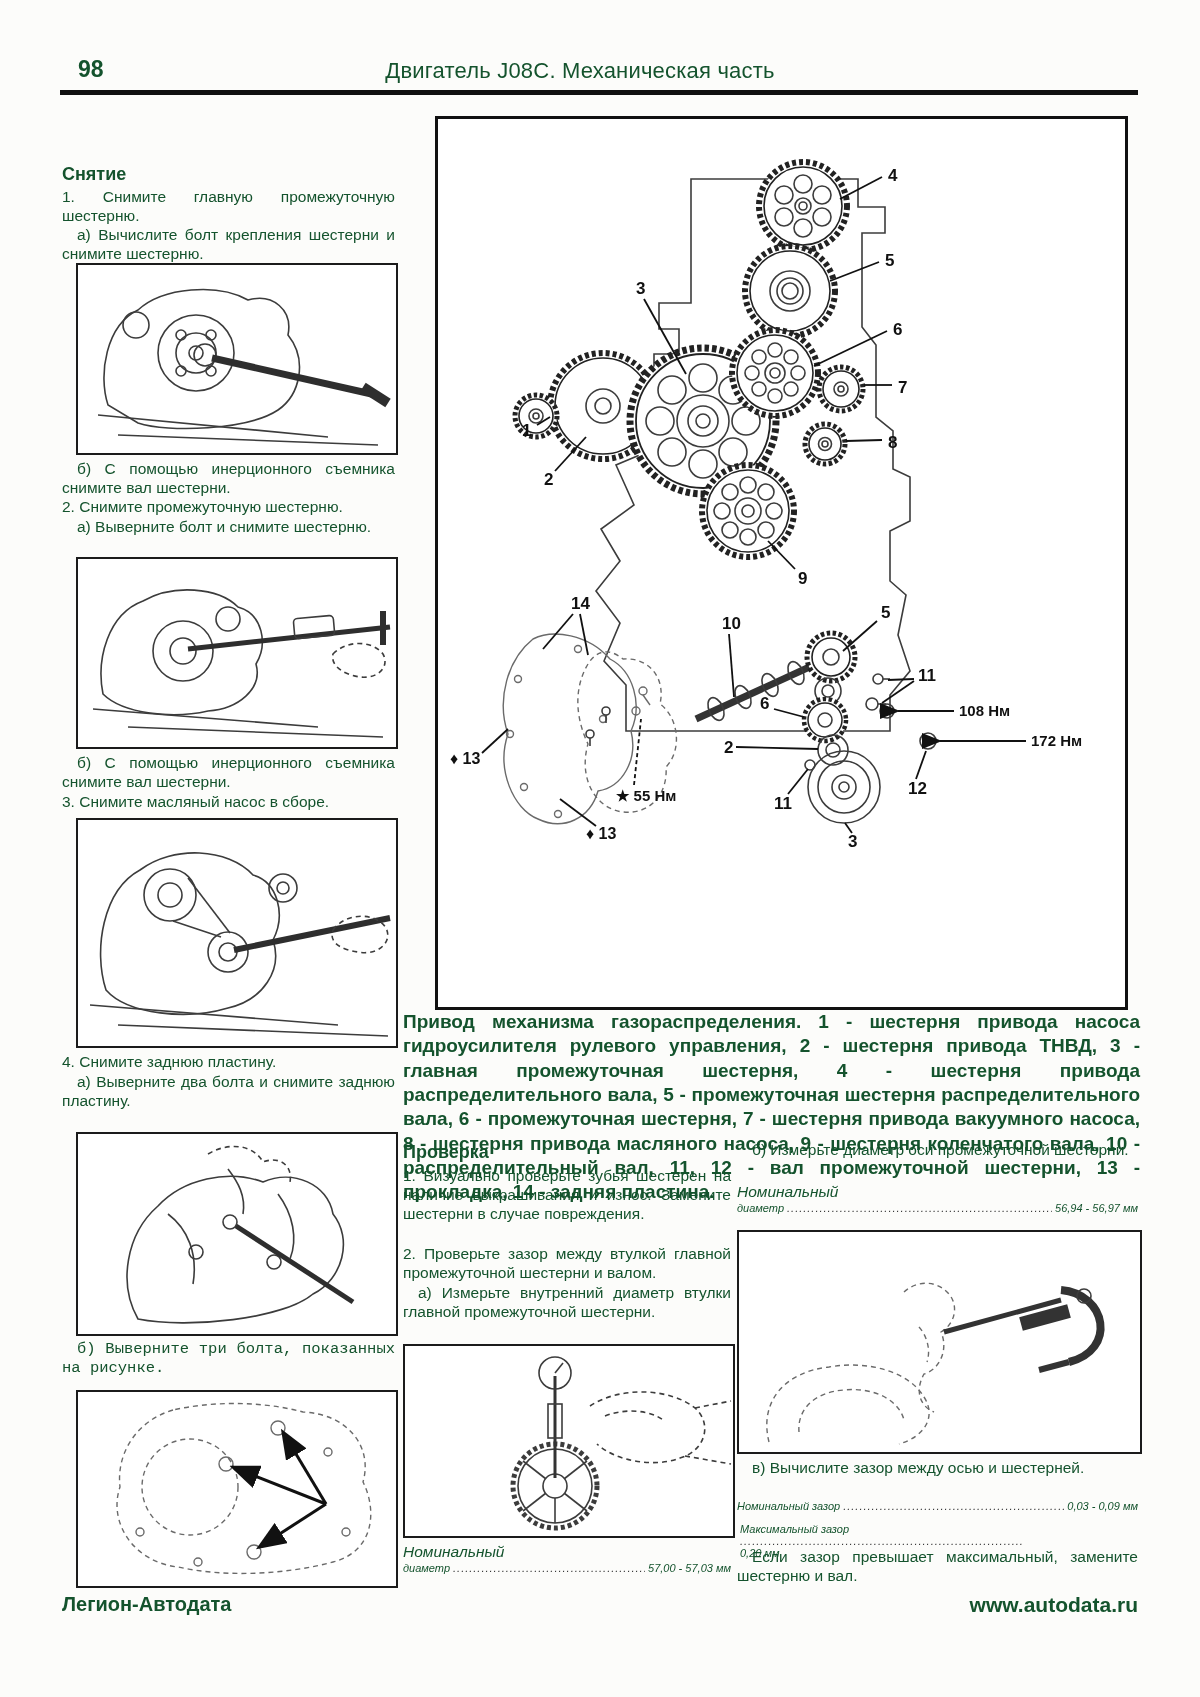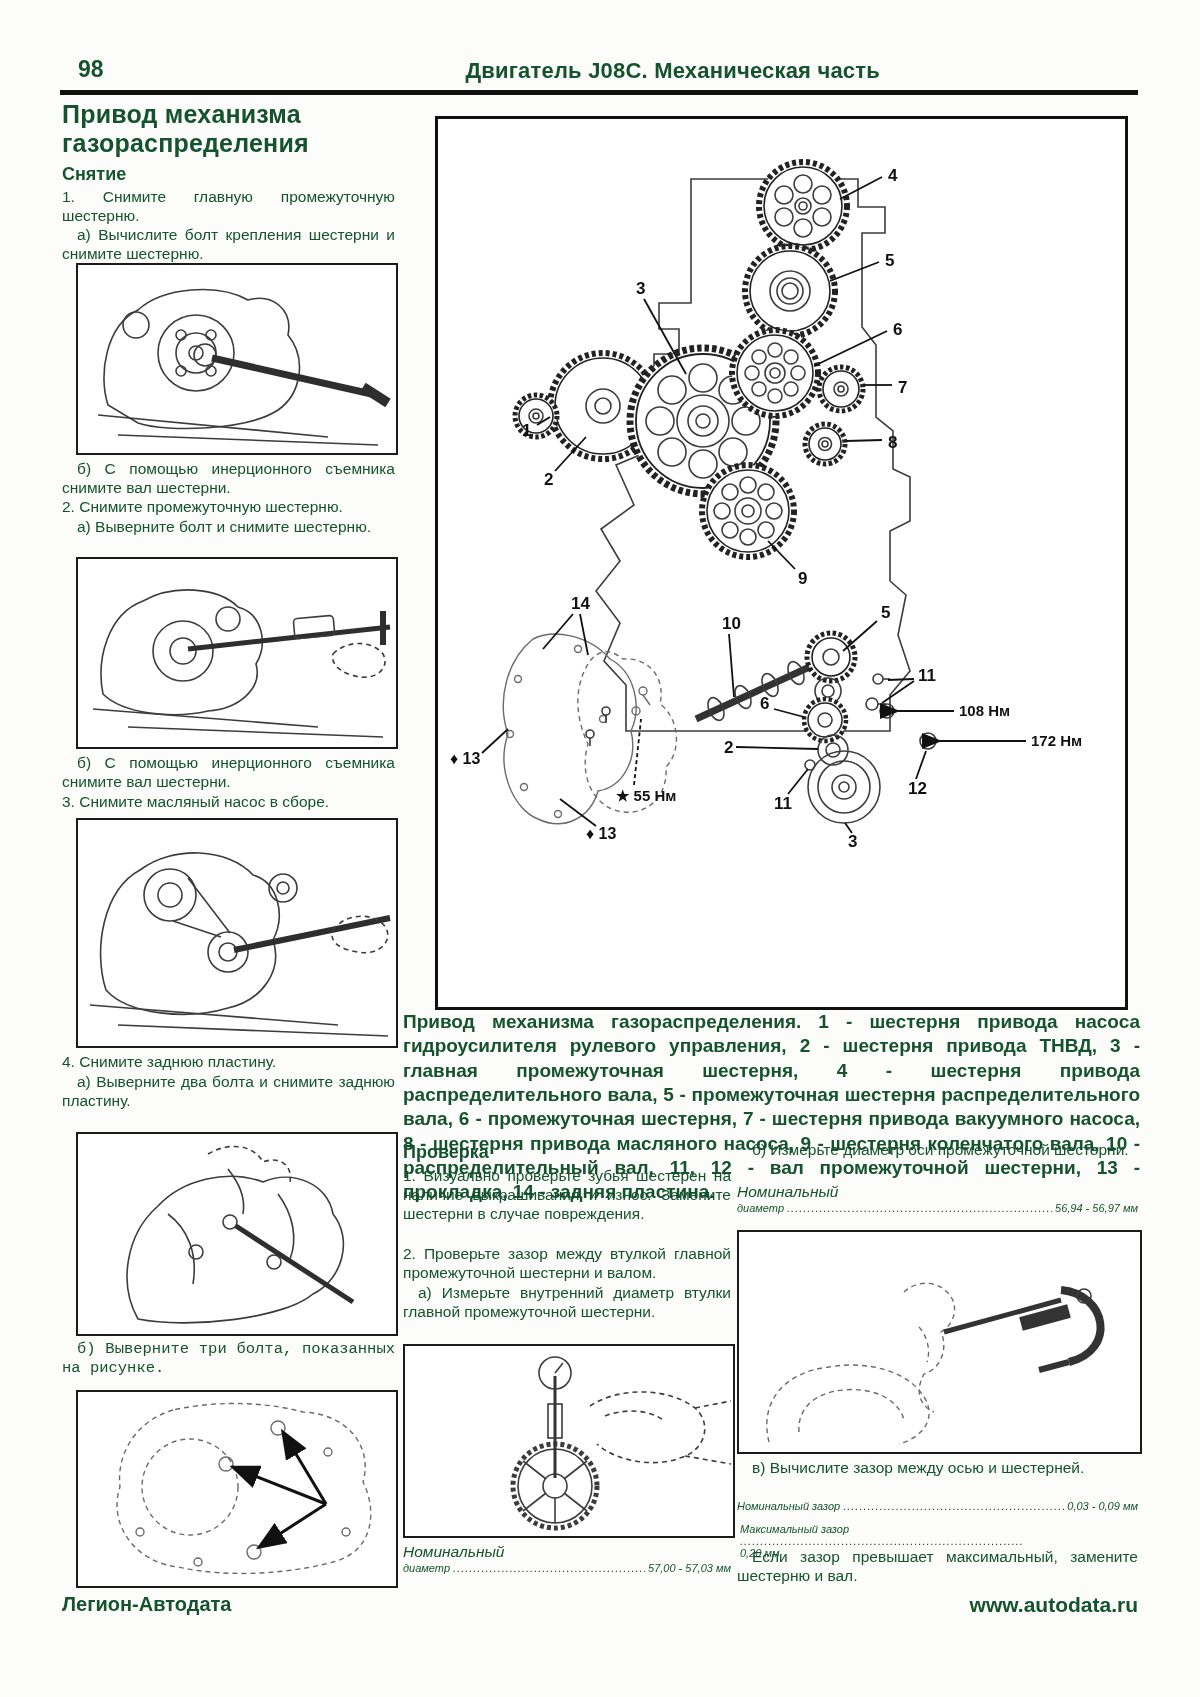--- a/index.html
+++ b/index.html
@@ -1,20 +1,20 @@
 <!DOCTYPE html>
 <html><head>
 <meta charset="utf-8">
 <style>
   html,body{margin:0;padding:0;background:#e8e8e4;}
   .page{position:relative;width:1200px;height:1697px;background:#fcfcfa;margin:0 auto;
         font-family:"Liberation Sans", sans-serif;color:#14532d;overflow:hidden;}
   .abs{position:absolute;}
   .pgnum{font-size:23px;font-weight:bold;}
-  .htitle{font-size:22px;font-weight:bold;text-align:right;letter-spacing:.2px;}
+  .htitle{font-size:22px;font-weight:normal;text-align:center;letter-spacing:.2px;}
   .hrule{background:#101010;height:5px;}
   .h1{font-size:25px;line-height:1.14;font-weight:bold;letter-spacing:.2px;}
   .h2{font-size:18px;font-weight:bold;}
   .step{font-size:15.5px;line-height:1.24;text-align:justify;}
   .sub{text-indent:15px;}
   .figure{border:2px solid #1b1b1b;background:#fff;}
   .bigbox{border:3px solid #111;background:#fff;}
   .caption{font-size:19px;font-weight:bold;line-height:1.28;text-align:justify;}
   .spec{font-style:italic;font-size:15.5px;line-height:1.3;}
   .specline{display:flex;align-items:baseline;font-style:italic;font-size:11px;}
@@ -29,21 +29,20 @@
 </style>
 </head>
 <body>
 
 <div class="page">
 
   <div class="abs pgnum" style="left:78px;top:56px;">98</div>
   <div class="abs htitle" style="left:280px;top:58px;width:600px;">Двигатель J08C. Механическая часть</div>
   <div class="abs hrule" style="left:60px;top:90px;width:1078px;"></div>
 
-  <div class="abs h1" style="left:62px;top:100px;width:333px;">Привод механизма газораспределения</div>
   <div class="abs h2" style="left:62px;top:164px;width:333px;">Снятие</div>
   <div class="abs step" style="left:62px;top:187px;width:333px;">1. Снимите главную промежуточную шестерню.</div>
   <div class="abs step sub" style="left:62px;top:225px;width:333px;">а) Вычислите болт крепления шестерни и снимите шестерню.</div>
 
   <div class="abs figure" style="left:76px;top:263px;width:318px;height:188px;">
     <svg width="318" height="188" viewBox="0 0 318 188">
       <path class="sk" d="M30,140 C20,110 28,60 60,45 C85,22 140,18 170,35 C195,28 215,45 210,70 C230,95 222,130 200,145 C170,165 90,168 60,158 Z"></path>
       <circle class="sk" cx="118" cy="88" r="38"></circle>
       <circle class="sk" cx="118" cy="88" r="20"></circle>
       <circle class="sk" cx="118" cy="88" r="7"></circle>

